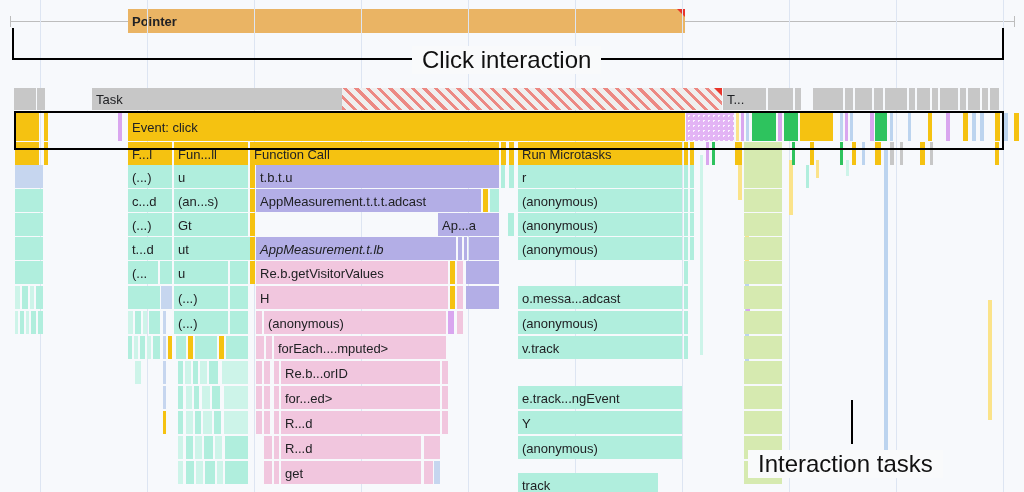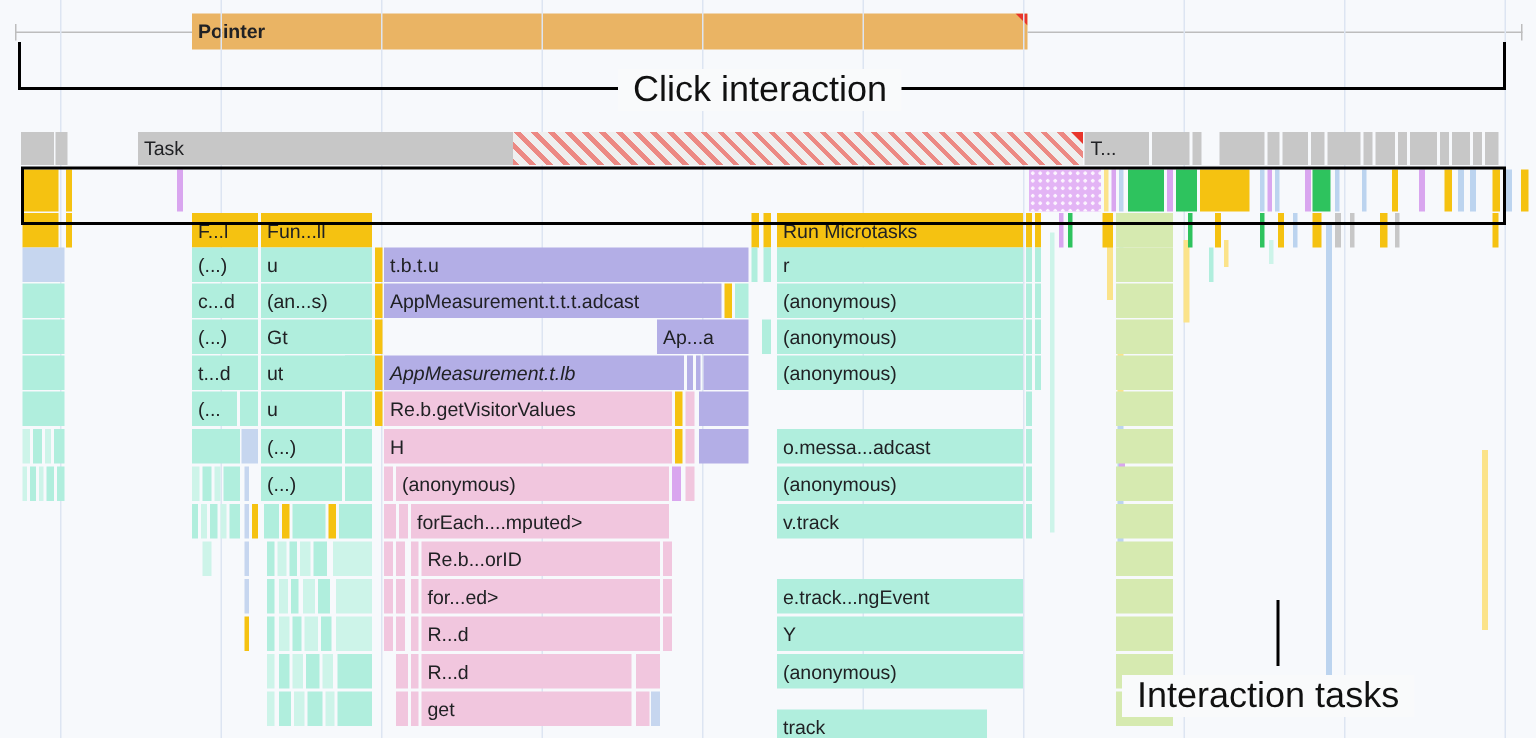--- a/index.html
+++ b/index.html
@@ -132,20 +132,23 @@
       <div class="blk task" style="left: 960px; width: 6px; height: 22px; top: 0px;"></div>
       <div class="blk task" style="left: 968px; width: 12px; height: 22px; top: 0px;"></div>
       <div class="blk task" style="left: 982px; width: 6px; height: 22px; top: 0px;"></div>
       <div class="blk task" style="left: 990px; width: 9px; height: 22px; top: 0px;"></div>
     </div>
 
   <div id="event-track" style="position:absolute;left:0;top:113px;width:1024px;height:28px;z-index:5;">
       <div class="blk c-yellow" style="left: 15px; width: 24px; height: 28px; top: 0px;"></div>
       <div class="blk c-yellow" style="left: 44px; width: 4px; height: 28px; top: 0px;"></div>
       <div class="blk c-lilac" style="left: 118px; width: 4px; height: 28px; top: 0px;"></div>
+      <div class="blk c-yellow" style="left: 128px; width: 557px; height: 28px; top: 0px;">
+        <span class="lbl">Event: click</span>
+      </div>
       <div class="blk c-lilac-d dots" style="left: 686px; width: 48px; height: 28px; top: 0px;"></div>
       <div class="blk c-ltyellow" style="left: 736px; width: 3px; height: 28px; top: 0px;"></div>
       <div class="blk c-lilac" style="left: 741px; width: 3px; height: 28px; top: 0px;"></div>
       <div class="blk c-ltblue" style="left: 746px; width: 3px; height: 28px; top: 0px;"></div>
       <div class="blk c-green" style="left: 752px; width: 24px; height: 28px; top: 0px;"></div>
       <div class="blk c-lilac" style="left: 778px; width: 4px; height: 28px; top: 0px;"></div>
       <div class="blk c-green" style="left: 784px; width: 14px; height: 28px; top: 0px;"></div>
       <div class="blk c-yellow" style="left: 800px; width: 33px; height: 28px; top: 0px;"></div>
       <div class="blk c-ltblue" style="left: 840px; width: 3px; height: 28px; top: 0px;"></div>
       <div class="blk c-lilac" style="left: 845px; width: 3px; height: 28px; top: 0px;"></div>
@@ -169,20 +172,23 @@
   <div id="flame" style="position:absolute;left:0;top:0;width:1024px;height:492px;z-index:4;">
       <div style="position: absolute; left: 0px; top: 142px; width: 1024px; height: 23px;">
         <div class="blk c-yellow" style="left: 15px; width: 24px; height: 23px; top: 0px;"></div>
         <div class="blk c-yellow" style="left: 44px; width: 4px; height: 23px; top: 0px;"></div>
         <div class="blk c-yellow" style="left: 128px; width: 44px; height: 23px; top: 0px;">
           <span class="lbl">F...l</span>
         </div>
         <div class="blk c-yellow" style="left: 174px; width: 74px; height: 23px; top: 0px;">
           <span class="lbl">Fun...ll</span>
         </div>
+        <div class="blk c-yellow" style="left: 250px; width: 249px; height: 23px; top: 0px;">
+          <span class="lbl">Function Call</span>
+        </div>
         <div class="blk c-yellow" style="left: 501px; width: 5px; height: 23px; top: 0px;"></div>
         <div class="blk c-yellow" style="left: 509px; width: 5px; height: 23px; top: 0px;"></div>
         <div class="blk c-yellow" style="left: 518px; width: 164px; height: 23px; top: 0px;">
           <span class="lbl">Run Microtasks</span>
         </div>
         <div class="blk c-yellow" style="left: 684px; width: 4px; height: 23px; top: 0px;"></div>
         <div class="blk c-yellow" style="left: 690px; width: 4px; height: 23px; top: 0px;"></div>
         <div class="blk c-lilac" style="left: 706px; width: 3px; height: 23px; top: 0px;"></div>
         <div class="blk c-green" style="left: 712px; width: 3px; height: 23px; top: 0px;"></div>
         <div class="blk c-yellow" style="left: 735px; width: 7px; height: 23px; top: 0px;"></div>

